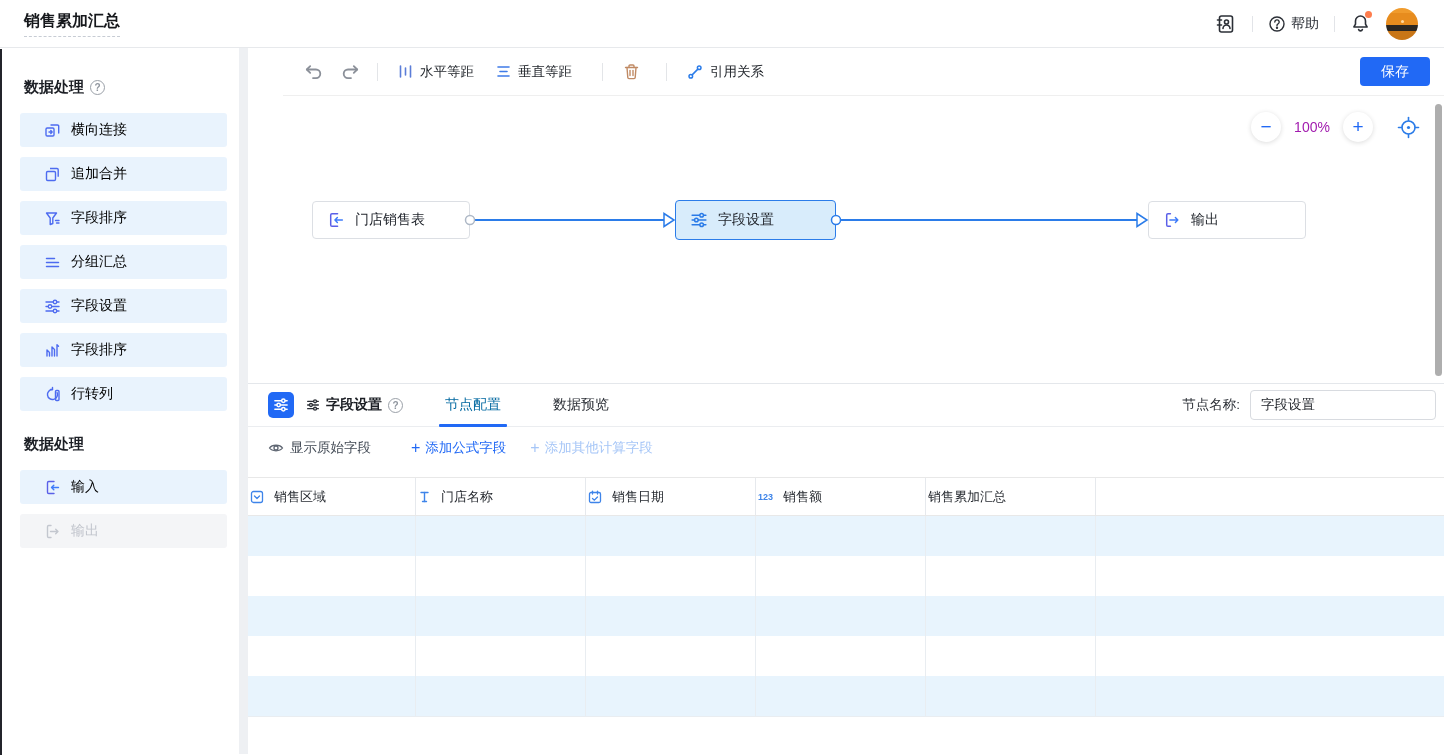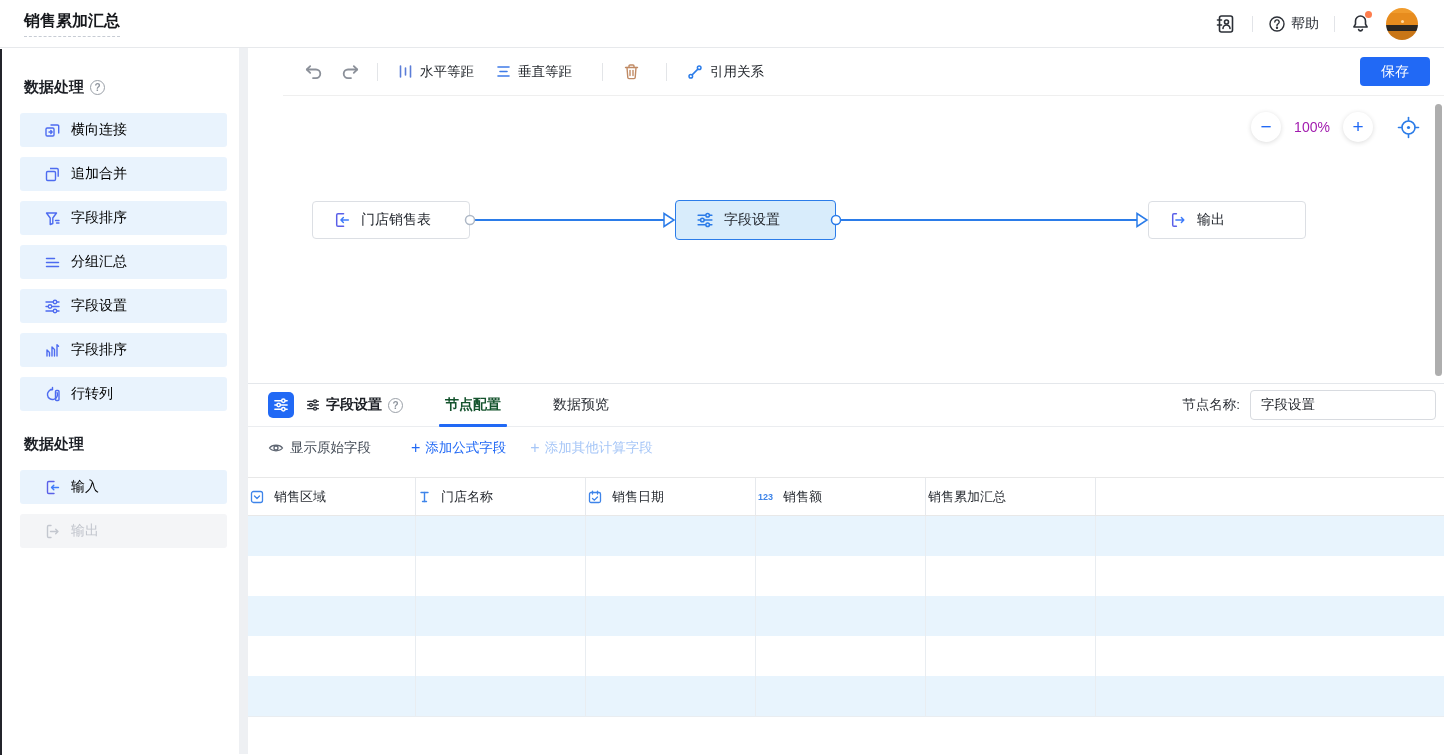--- a/index.html
+++ b/index.html
@@ -37,42 +37,42 @@
   
   .canvas-toolbar { height:48px; display:flex; align-items:center; padding-left:20px; border-bottom:1px solid #efefef; background:#fff;margin-left:35px; }
   .ct-btn { display:flex; align-items:center; gap:7px; font-size:13.5px; color:#24282e; cursor:pointer; margin-right:22px; }
   .ct-iconbtn { margin-right:18px; cursor:pointer; display:flex; }
   .ct-sep { width:1px; height:18px; background:#e3e5e8; margin:0 20px 0 8px; }
   .save-btn { margin-left:auto; margin-right:14px; width:70px; height:29px; background:var(--primary,#2169f5); color:#fff; border:none; border-radius:4px; font-size:14px; cursor:pointer; font-family:inherit; }
 
   
   .canvas { position:relative; height:287px; background:#fff; overflow:hidden; }
   .edges-svg { position:absolute; left:0; top:0; z-index:2; pointer-events:none; }
-  .flow-node { position:absolute; display:flex; align-items:center; gap:10px; padding-left:20px; width:158px; height:38px; background:#fff; border:1px solid #dcdfe4; border-radius:4px; font-size:14px; color:#23272e; cursor:move; z-index:1; }
+  .flow-node { position:absolute; display:flex; align-items:center; gap:10px; padding-left:14px; width:158px; height:38px; background:#fff; border:1px solid #dcdfe4; border-radius:4px; font-size:14px; color:#23272e; cursor:move; z-index:1; }
   .flow-node .ic { display:flex; flex:none; }
   .flow-node.selected { background:var(--node-selected-bg,#d8ecfb); border:1.5px solid var(--edge-blue,#2b7ce9); width:161px; height:40px; }
   .node-io-ic { color:#5a5fe8; }
   .node-sliders-ic { color:#2a7be8; }
 
   .zoom-controls { position:absolute; top:16px; right:24px; display:flex; align-items:center; z-index:3; }
   .zoom-circle { width:30px; height:30px; border-radius:50%; background:#fff; box-shadow:0 1px 5px rgba(0,0,0,.14); display:flex; align-items:center; justify-content:center; color:var(--primary,#2169f5); font-size:19px; cursor:pointer; user-select:none; }
   .zoom-level { width:62px; text-align:center; font-size:14px; color:#a21caf; }
   .fit-btn { margin-left:24px; display:flex; cursor:pointer; color:#2a7be8; }
   .canvas-scrollbar { position:absolute; right:2px; top:8px; width:7px; height:272px; border-radius:4px; background:#aeaeae; z-index:4; cursor:pointer; }
 
   
   .panel { flex:1; border-top:1px solid #e4e7eb; background:#fff; display:flex; flex-direction:column; min-height:0; }
   .panel-header { height:43px; flex:none; display:flex; align-items:center; padding:0 8px 0 20px; border-bottom:1px solid #ebedf0; }
   .node-type-icon { width:26px; height:26px; border-radius:5px; background:var(--primary,#2169f5); display:flex; align-items:center; justify-content:center; color:#fff; flex:none; }
   .panel-title-wrap { display:flex; align-items:center; gap:6px; margin-left:12px; }
   .mini-sliders { color:#2b2f36; display:flex; }
   .panel-title { font-size:14px; font-weight:600; color:#1c1f25; }
   .tabs { display:flex; gap:40px; margin-left:36px; height:43px; }
   .tab { position:relative; display:flex; align-items:center; padding:0 6px; font-size:14px; color:#2b2f36; cursor:pointer; }
-  .tab.active { color:#14532d; font-weight:700; }
+  .tab.active { color:#0369a1; font-weight:400; }
   .tab.active::after { content:""; position:absolute; left:0; right:0; bottom:0; height:3px; background:var(--primary,#2169f5); border-radius:1px; }
   .node-name-wrap { margin-left:auto; display:flex; align-items:center; gap:10px; }
   .node-name-label { font-size:13.5px; color:#2b2f36; }
   .node-name-input { width:186px; height:30px; border:1px solid #d8dbe0; border-radius:4px; padding:0 10px; font-size:13.5px; color:#24282e; font-family:inherit; outline:none; }
 
   .panel-actions { height:42px; flex:none; display:flex; align-items:center; padding-left:20px; }
   .action-show { display:flex; align-items:center; gap:6px; font-size:13.5px; color:#424a55; cursor:pointer;font-family:Liberation Serif, serif; }
   .action-link { display:flex; align-items:center; gap:5px; font-size:13.5px; color:var(--primary,#2169f5); cursor:pointer; margin-left:40px; }
   .action-link .plus { font-size:16px; font-weight:400; }
   .action-link.disabled { color:#a6c6f7; cursor:not-allowed; margin-left:24px; }

